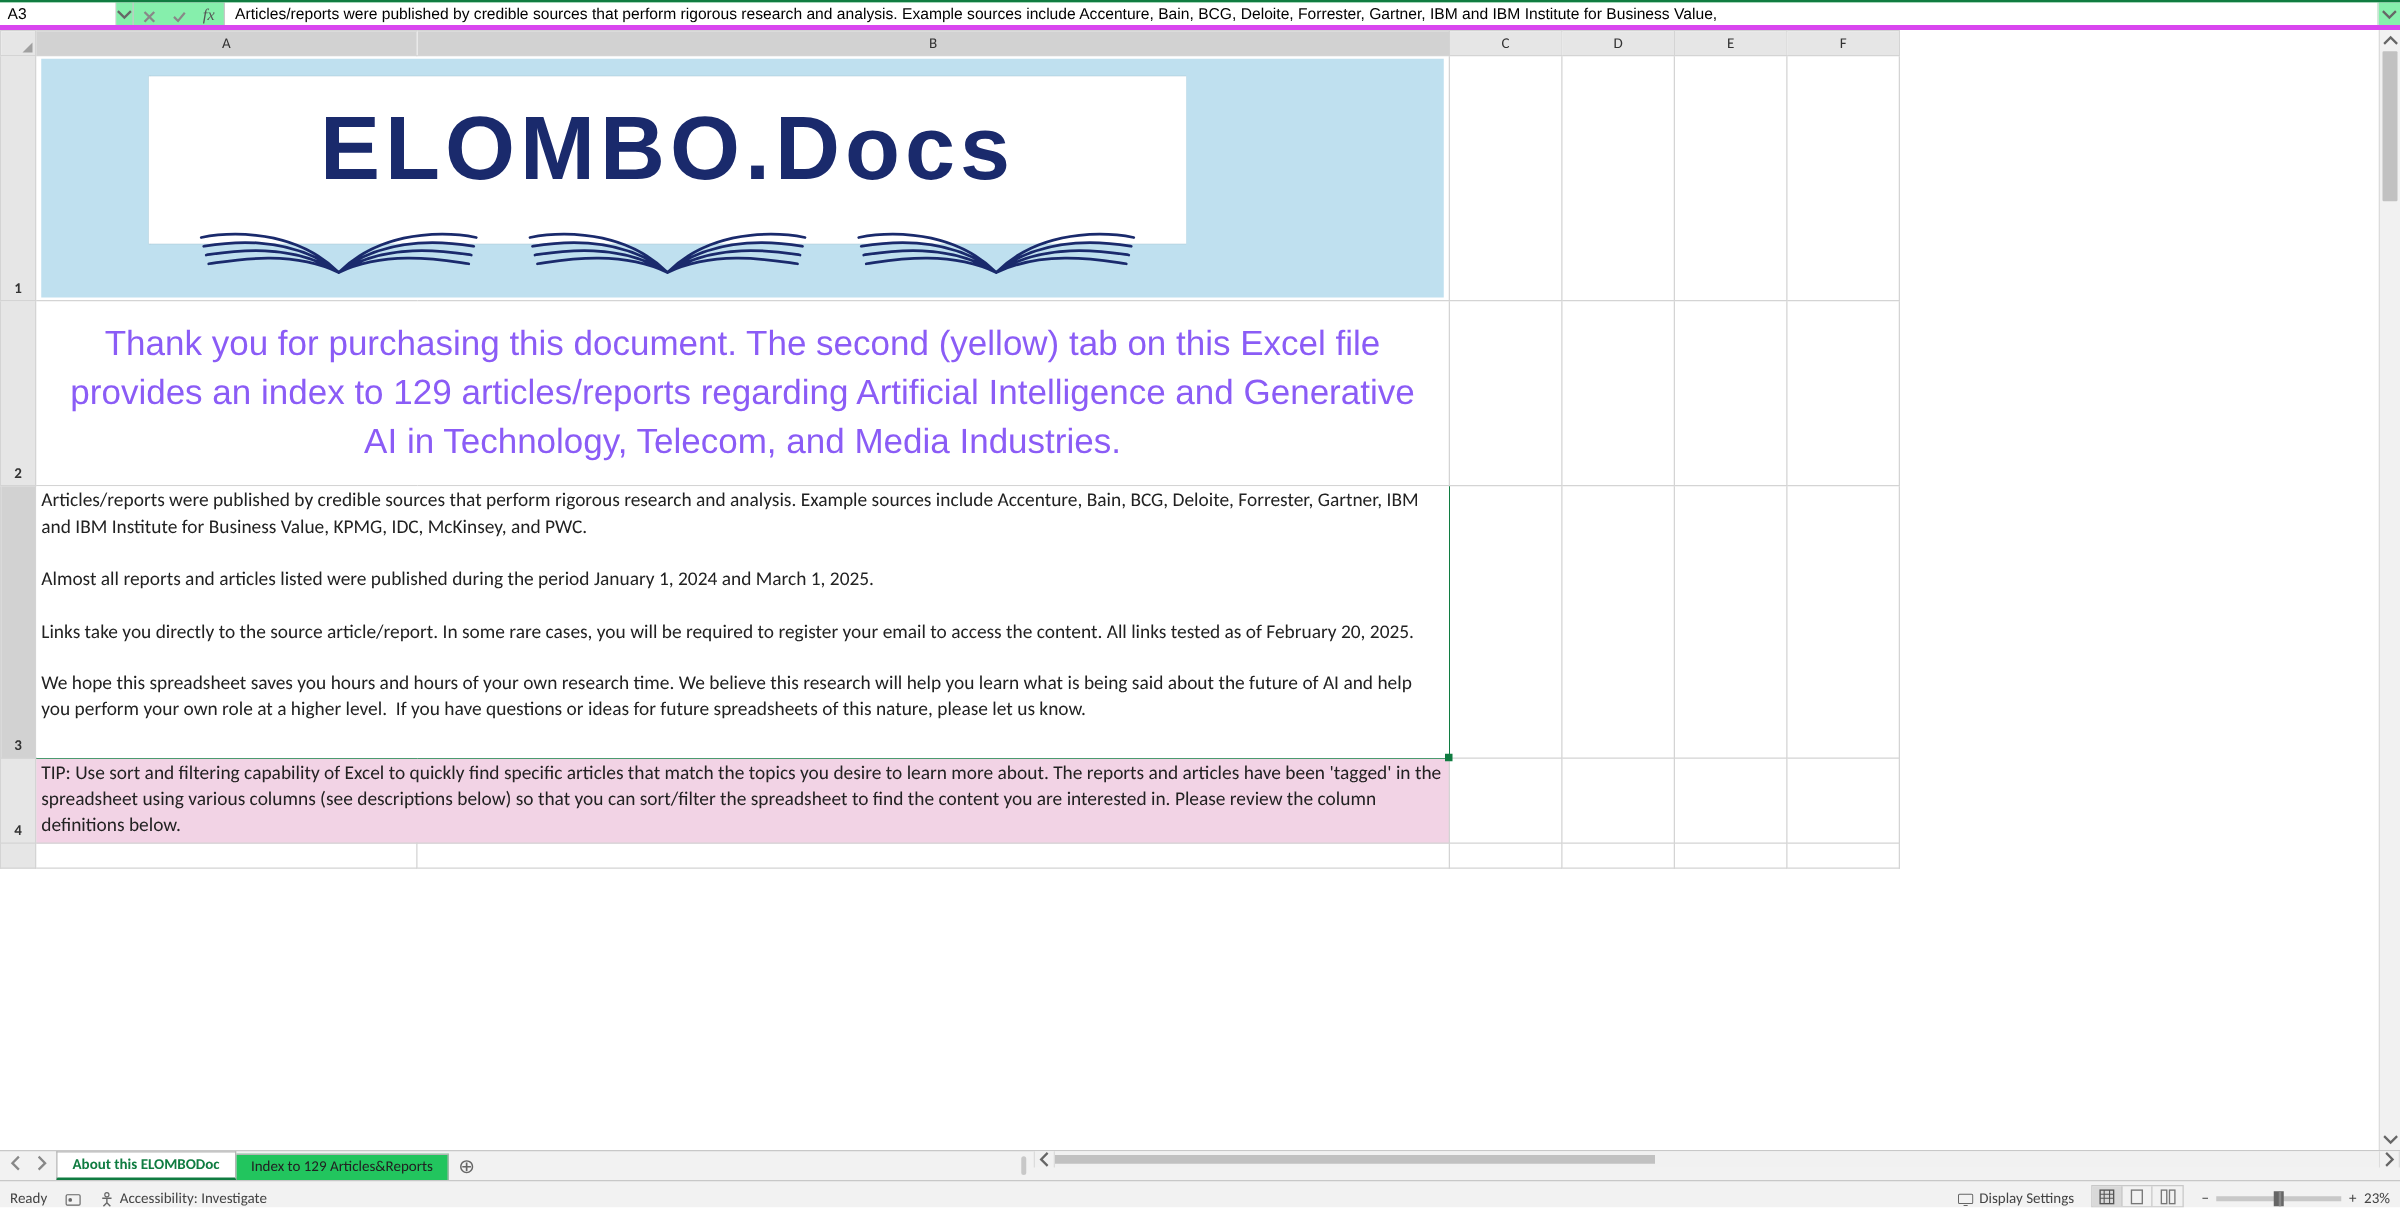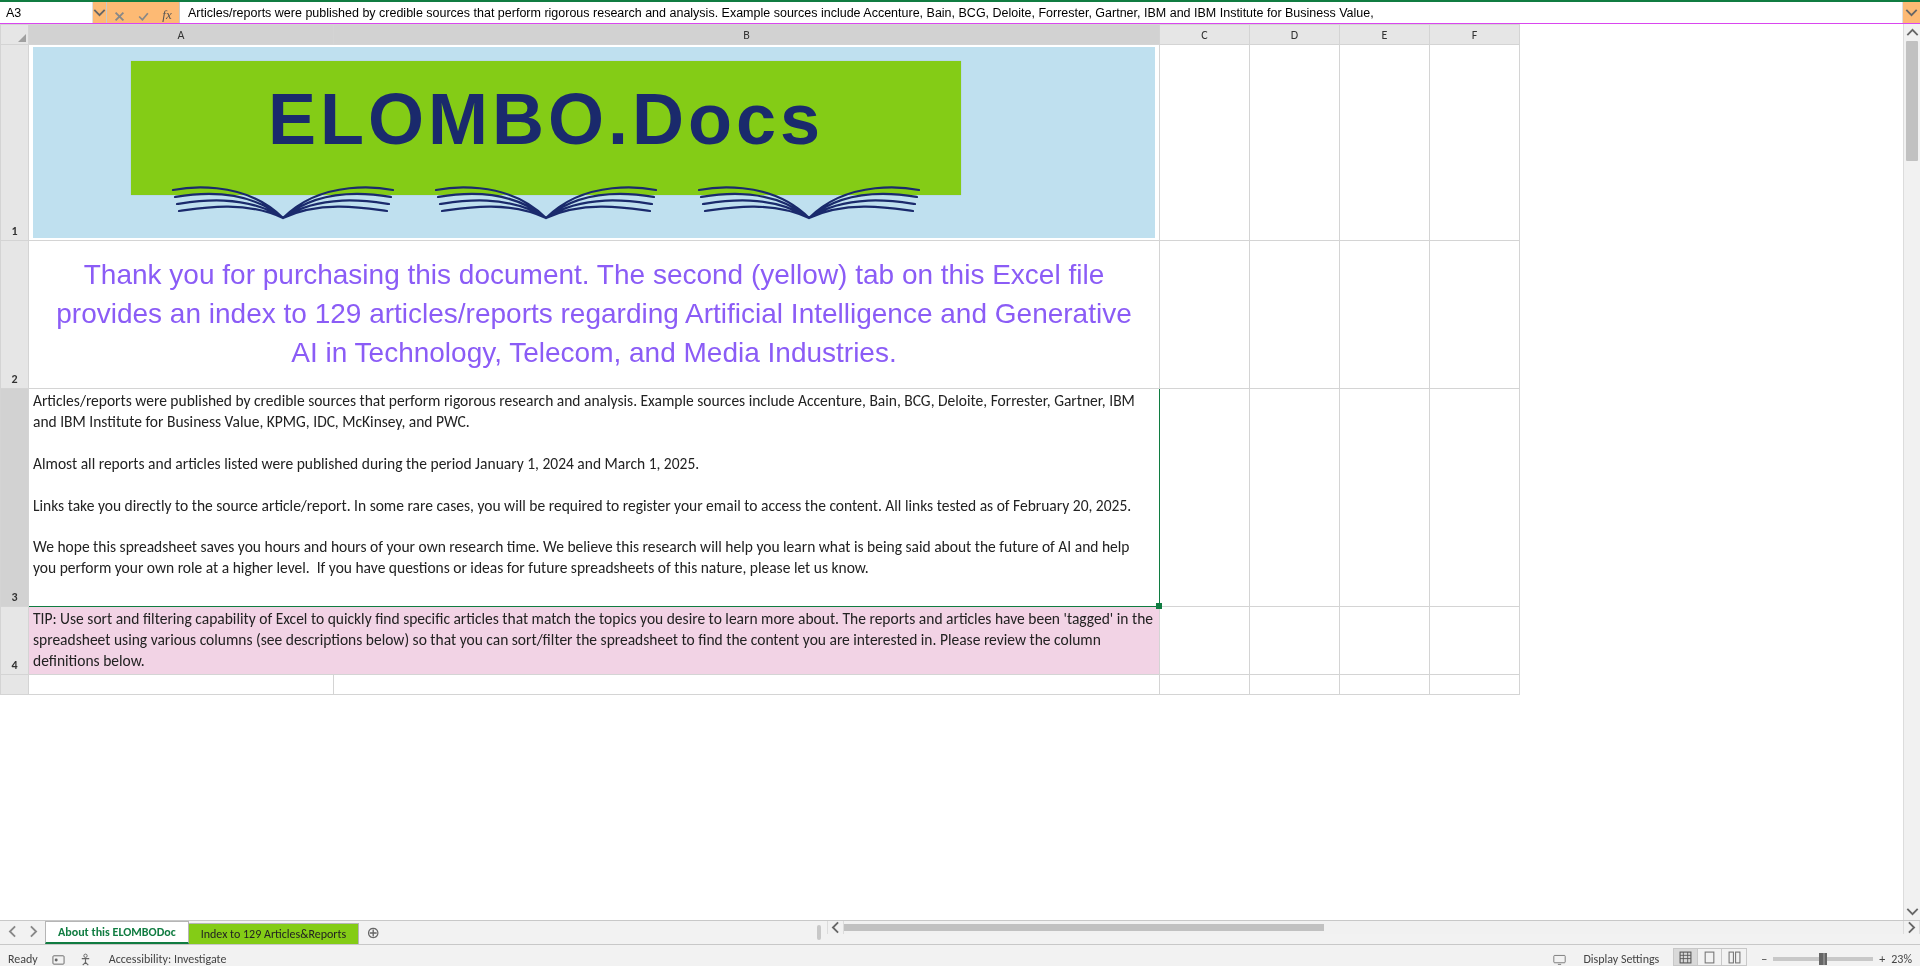--- a/index.html
+++ b/index.html
@@ -1,20 +1,20 @@
 <!DOCTYPE html>
 <html><head>
 <meta charset="utf-8">
 <style>
   * { box-sizing: border-box; margin: 0; padding: 0; }
   html, body { width: 100%; height: 100%; font-family: Calibri, "Segoe UI", Arial, sans-serif; font-size: 13px; color: #222; background: #fff; }
   body { display: flex; flex-direction: column; border-top: 2px solid #107c41; }
 
   
-  .formula-bar { height: 22px; display: flex; align-items: stretch; border-bottom: 1px solid #d946ef; background: #fdba74; }
+  .formula-bar { height: 22px; display: flex; align-items: stretch; border-bottom: 4px solid #d946ef; background: #86efac; }
   .name-box-wrap { display: flex; align-items: stretch; border-right: 1px solid #c8c8c8; }
   .name-box { width: 92px; border: none; padding: 0 6px; font-size: 12.5px; background: #fff; outline: none; }
   .nb-drop { width: 14px; display:flex; align-items:center; justify-content:center; color:#666; border-left:1px solid #e0e0e0; cursor:pointer; }
   .fb-ctrls { display:flex; align-items:flex-end; border-right:1px solid #c8c8c8; }
   .fb-btn { width: 24px; display:flex; align-items:center; justify-content:center; color:#888; cursor:pointer; }
   .fb-btn.fx { font-style: italic; font-family: "Times New Roman", serif; color:#555; }
   .formula-input { flex:1; border:none; padding: 0 8px; font-size:12.5px; outline:none; white-space:nowrap; overflow:hidden; text-overflow:clip; }
   .fb-expand { width:18px; display:flex; align-items:center; justify-content:center; color:#666; border-left:1px solid #e0e0e0; cursor:pointer; }
 
   
@@ -37,21 +37,21 @@
   tr.r4 td, tr.r4 th { height:68px; }
   tr.r5 td, tr.r5 th { height:20px; }
 
   
   .colA { width:305px; }
   .colB { width:826px; }
   .colCDEF { width:90px; }
 
   
   .banner { background:#bfe0ef; position:relative; height:100%; }
-  .logo-card { position:absolute; left:98px; top:14px; width:830px; height:134px; background:#84cc16; box-shadow:0 0 1px rgba(0,0,0,.2); }
+  .logo-card { position:absolute; left:86px; top:14px; width:830px; height:134px; background:#ffffff; box-shadow:0 0 1px rgba(0,0,0,.2); }
   .logo-text { font-family: Impact, "Arial Black", sans-serif; font-weight:900; color:#1a2a6c; font-size:72px; letter-spacing:4px; text-align:center; padding-top:10px; }
   .books { display:flex; justify-content:space-around; padding:0 20px; }
   .book svg { width:240px; height:55px; display:block; }
   .book path { stroke:#1a2a6c; stroke-width:2.2; fill:none; stroke-linecap:round; }
 
   .headline { font-size:28px; font-family: "Segoe UI Semilight","Segoe UI",Arial,sans-serif; color:#8b5cf6; text-align:center; padding:12px 10px; line-height:1.4; }
 
   .body-a3 { white-space:pre-wrap; }
   .tip { background:#f2d3e5; }
 
@@ -67,33 +67,33 @@
   .vscroll .track { flex:1; position:relative; }
   .vscroll .thumb { position:absolute; left:2px; right:2px; top:0; height:120px; background:#c1c1c1; border-radius:1px; }
 
   
   .tabstrip { height:24px; border-top:1px solid #c8c8c8; background:#f2f2f2; display:flex; align-items:stretch; font-size:12px;justify-content:flex-end; }
   .tab-nav { display:flex; align-items:center; padding:0 6px; gap:8px; color:#888; }
   .tab-nav span { cursor:pointer; }
   .tabs { display:flex; align-items:flex-end; }
   .tab { padding:3px 12px; border:1px solid #b5b5b5; border-bottom:none; background:#ececec; margin-left:-1px; cursor:pointer; white-space:nowrap; }
   .tab.active { background:#fff; border-bottom:2px solid #107c41; color:#107c41; font-weight:600; position:relative; z-index:2; }
-  .tab.yellow { background:#84cc16; }
+  .tab.yellow { background:#22c55e; }
   .newtab { width:28px; display:flex; align-items:center; justify-content:center; color:#666; cursor:pointer; font-size:16px; }
   .ts-spacer { flex:1; position:relative; }
   .ts-drag { position:absolute; left:430px; top:4px; bottom:4px; width:4px; background:#c8c8c8; border-radius:2px; cursor:ew-resize; }
   .hscroll { flex:1; display:flex; align-items:stretch; margin-left:440px; }
   .hscroll .arrow { width:17px; display:flex; align-items:center; justify-content:center; background:#f1f1f1; border-left:1px solid #dcdcdc; border-right:1px solid #dcdcdc; color:#666; cursor:pointer; }
   .hscroll .track { flex:1; background:#f1f1f1; position:relative; }
   .hscroll .thumb { position:absolute; top:3px; bottom:3px; left:0; width:480px; background:#c1c1c1; }
 
   
   .statusbar { height:22px; background:#f2f2f2; border-top:1px solid #c8c8c8; display:flex; align-items:flex-end; font-size:12px; color:#444; padding:0 8px; gap:14px; }
   .statusbar .spacer { flex:1; }
-  .sb-btn { display:flex; align-items:center; gap:17px; cursor:pointer; }
+  .sb-btn { display:flex; align-items:center; gap:4px; cursor:pointer; }
   .viewbtns { display:flex; border:1px solid #c8c8c8; }
   .viewbtns div { width:24px; height:16px; display:flex; align-items:center; justify-content:center; border-right:1px solid #c8c8c8; cursor:pointer; }
   .viewbtns div:last-child { border-right:none; }
   .viewbtns .on { background:#d9d9d9; }
   .zoom { display:flex; align-items:center; gap:6px; }
   .zoom .slider { width:100px; height:4px; background:#c8c8c8; position:relative; }
   .zoom .slider::after { content:""; position:absolute; left:50%; top:-4px; width:2px; height:12px; background:#888; }
   .zoom .handle { position:absolute; left:50%; top:-4px; width:8px; height:12px; background:#666; transform:translateX(-50%); }
 
   svg.ico { width:13px; height:13px; }

